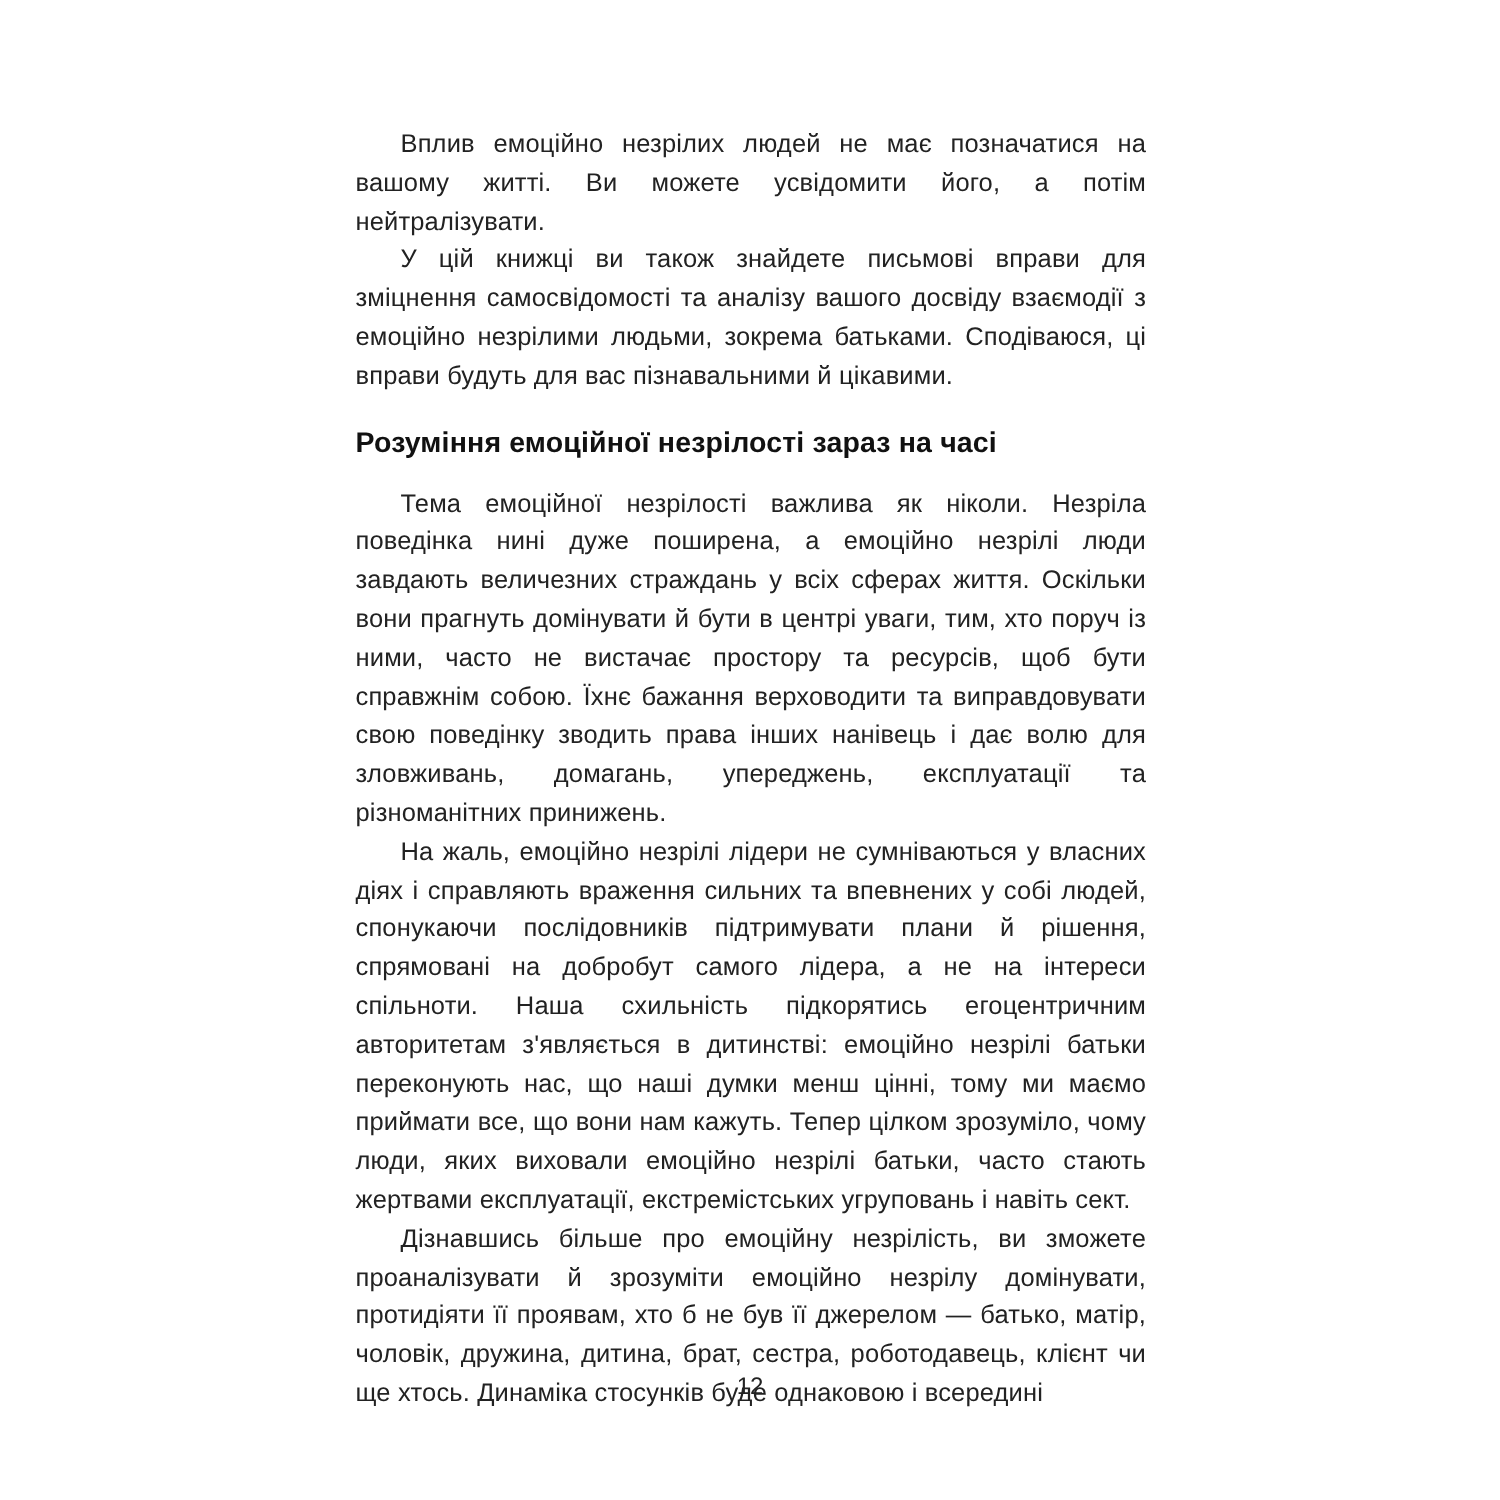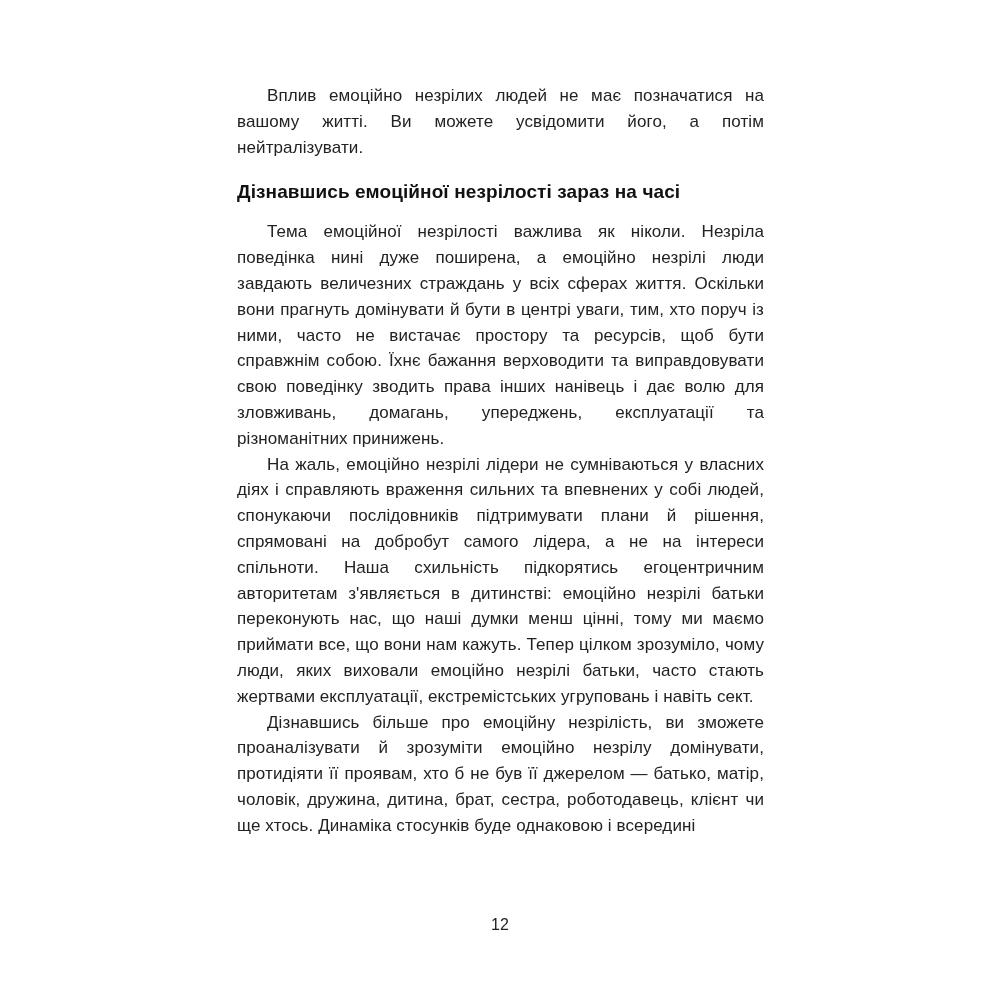--- a/index.html
+++ b/index.html
@@ -56,19 +56,20 @@
     color: #222222;
     margin-top: 42px;
   }
 </style>
 </head>
 <body>
 
 <div class="page">
   <main class="text-block">
     <p>Вплив емоційно незрілих людей не має позначатися на вашому житті. Ви можете усвідомити його, а потім нейтралізувати.</p>
-    <h2>Дізнавшись емоційної незрілості зараз на часі</h2>
+    <p>У цій книжці ви також знайдете письмові вправи для зміцнення самосвідомості та аналізу вашого досвіду взаємодії з емоційно незрілими людьми, зокрема батьками. Сподіваюся, ці вправи будуть для вас пізнавальними й цікавими.</p>
+    <h2>Розуміння емоційної незрілості зараз на часі</h2>
     <p>Тема емоційної незрілості важлива як ніколи. Незріла поведінка нині дуже поширена, а емоційно незрілі люди завдають величезних страждань у всіх сферах життя. Оскільки вони прагнуть домінувати й бути в центрі уваги, тим, хто поруч із ними, часто не вистачає простору та ресурсів, щоб бути справжнім собою. Їхнє бажання верховодити та виправдовувати свою поведінку зводить права інших нанівець і дає волю для зловживань, домагань, упереджень, експлуатації та різноманітних принижень.</p>
     <p>На жаль, емоційно незрілі лідери не сумніваються у власних діях і справляють враження сильних та впевнених у собі людей, спонукаючи послідовників підтримувати плани й рішення, спрямовані на добробут самого лідера, а не на інтереси спільноти. Наша схильність підкорятись егоцентричним авторитетам з'являється в дитинстві: емоційно незрілі батьки переконують нас, що наші думки менш цінні, тому ми маємо приймати все, що вони нам кажуть. Тепер цілком зрозуміло, чому люди, яких виховали емоційно незрілі батьки, часто стають жертвами експлуатації, екстремістських угруповань і навіть сект.</p>
     <p>Дізнавшись більше про емоційну незрілість, ви зможете проаналізувати й зрозуміти емоційно незрілу домінувати, протидіяти її проявам, хто б не був її джерелом — батько, матір, чоловік, дружина, дитина, брат, сестра, роботодавець, клієнт чи ще хтось. Динаміка стосунків буде однаковою і всередині</p>
   </main>
   <footer class="page-footer">12</footer>
 </div>
 
 </body></html>

